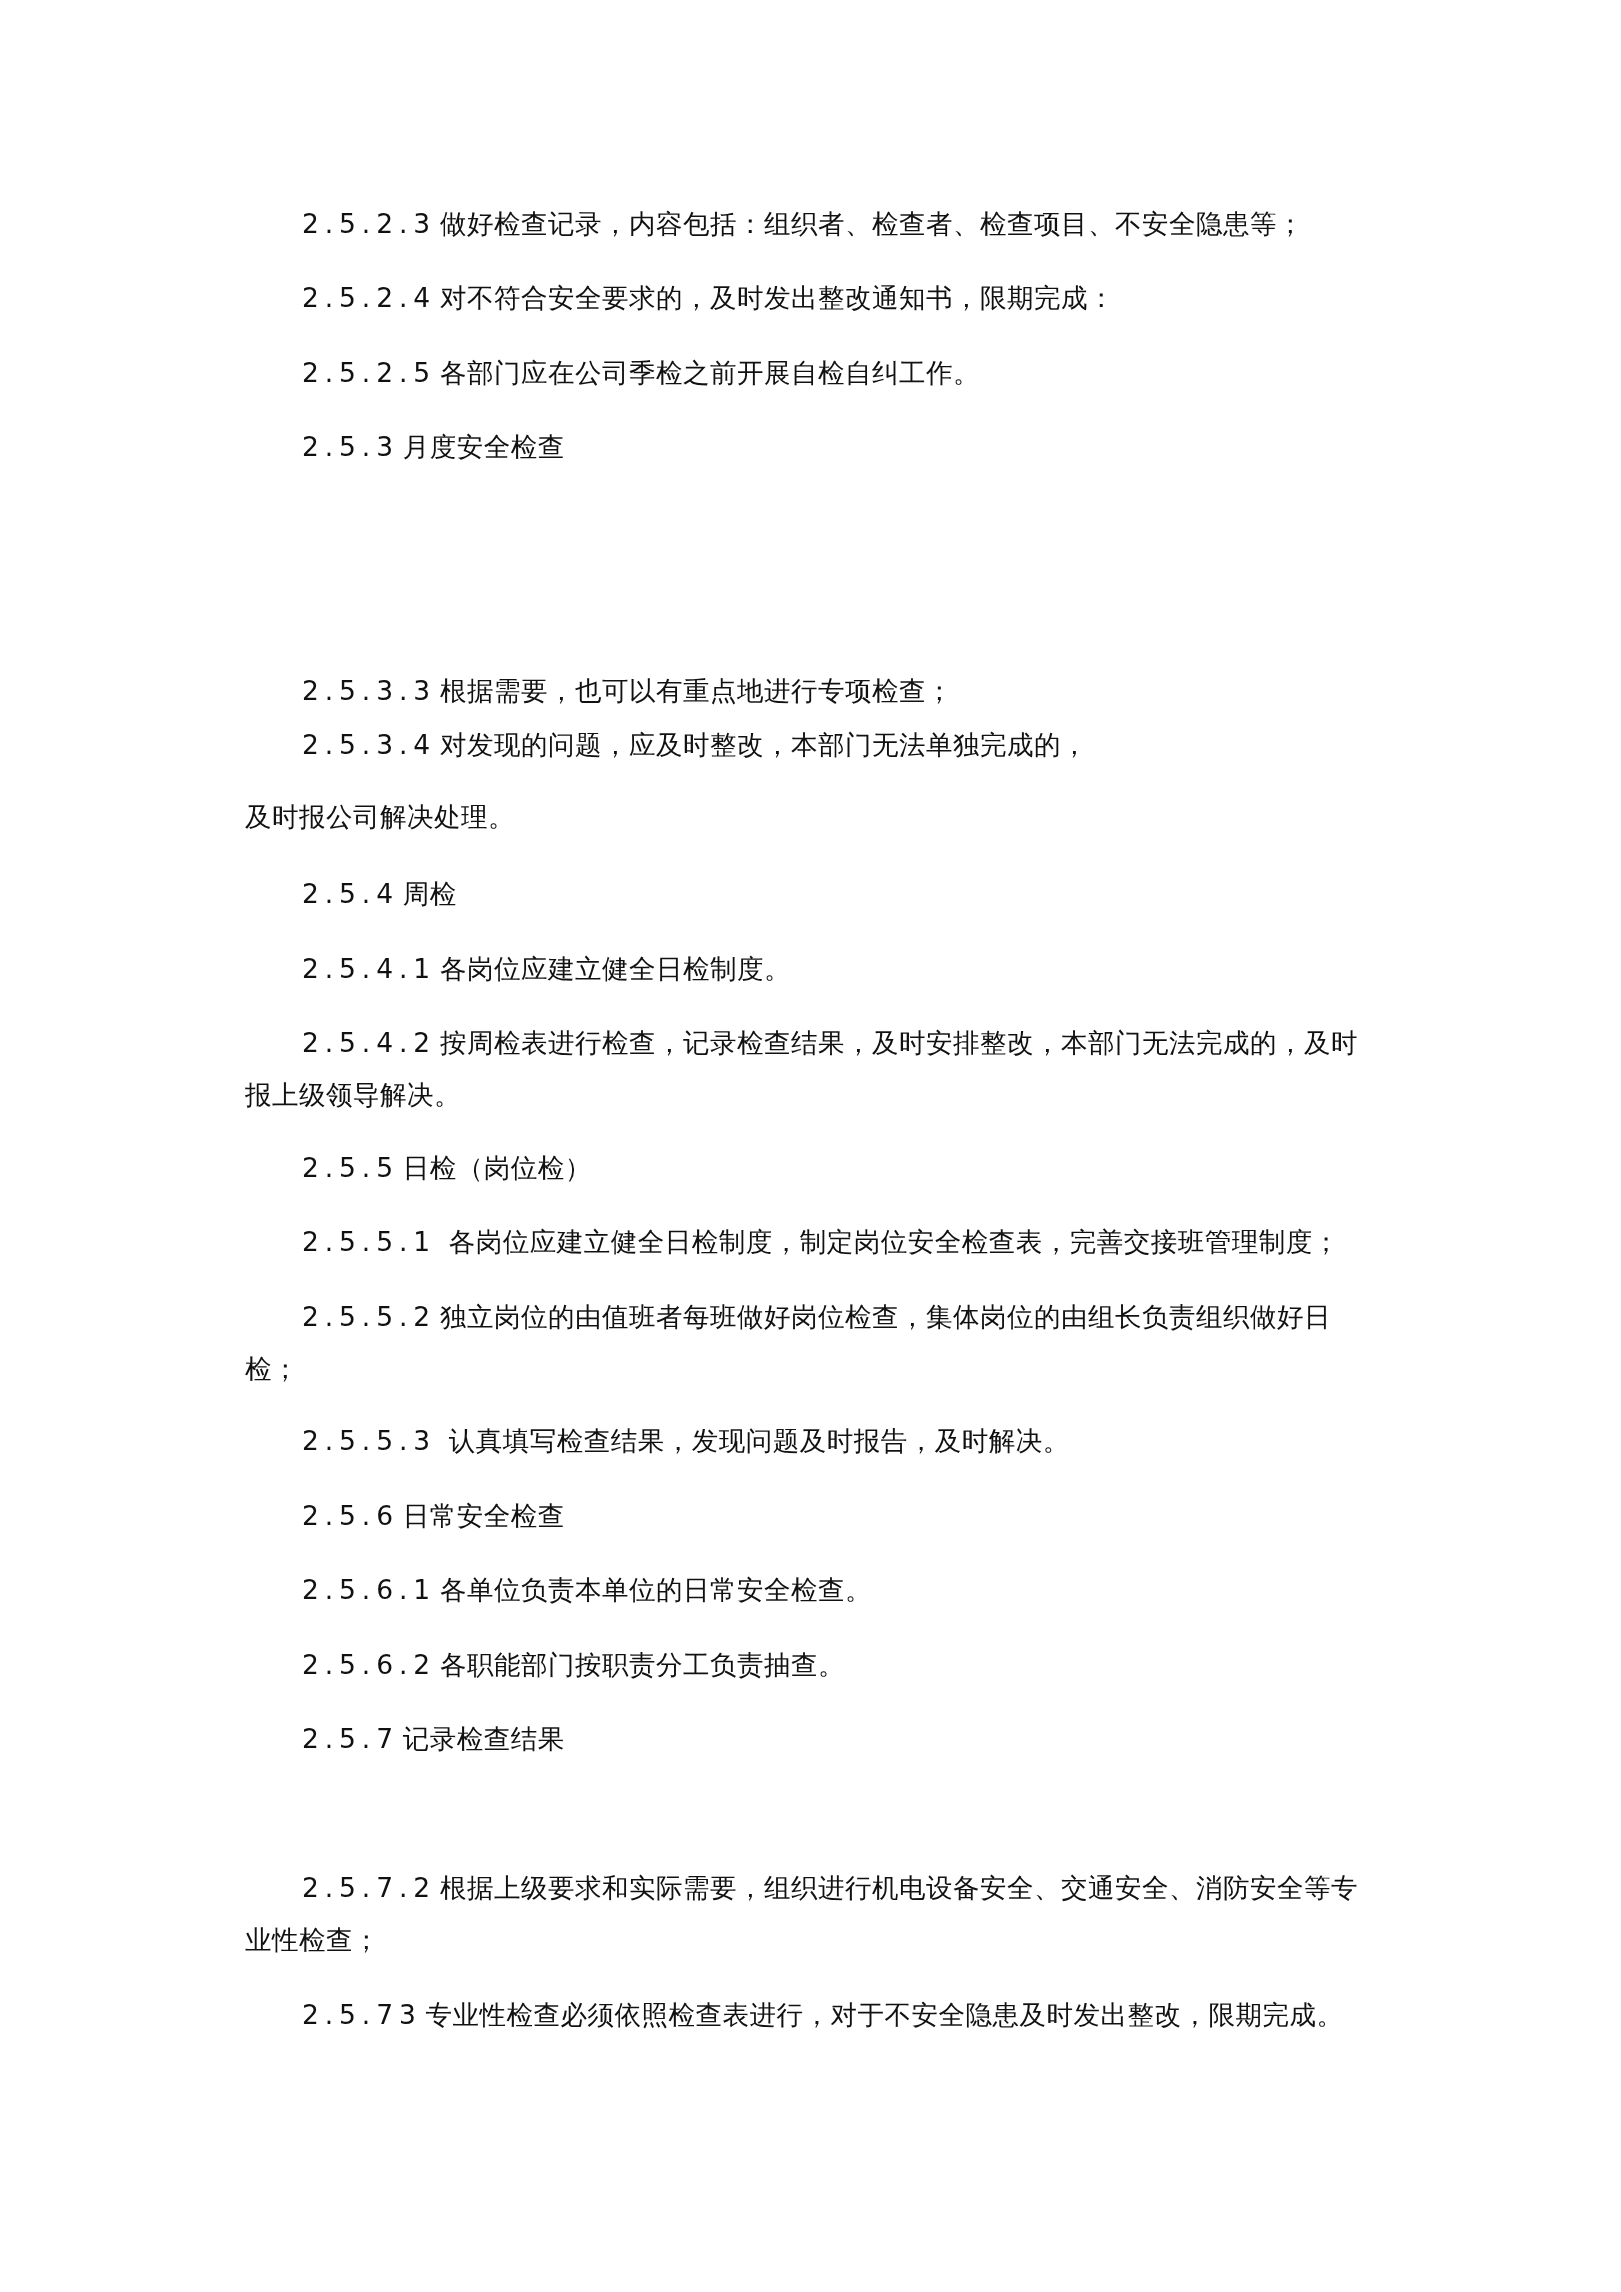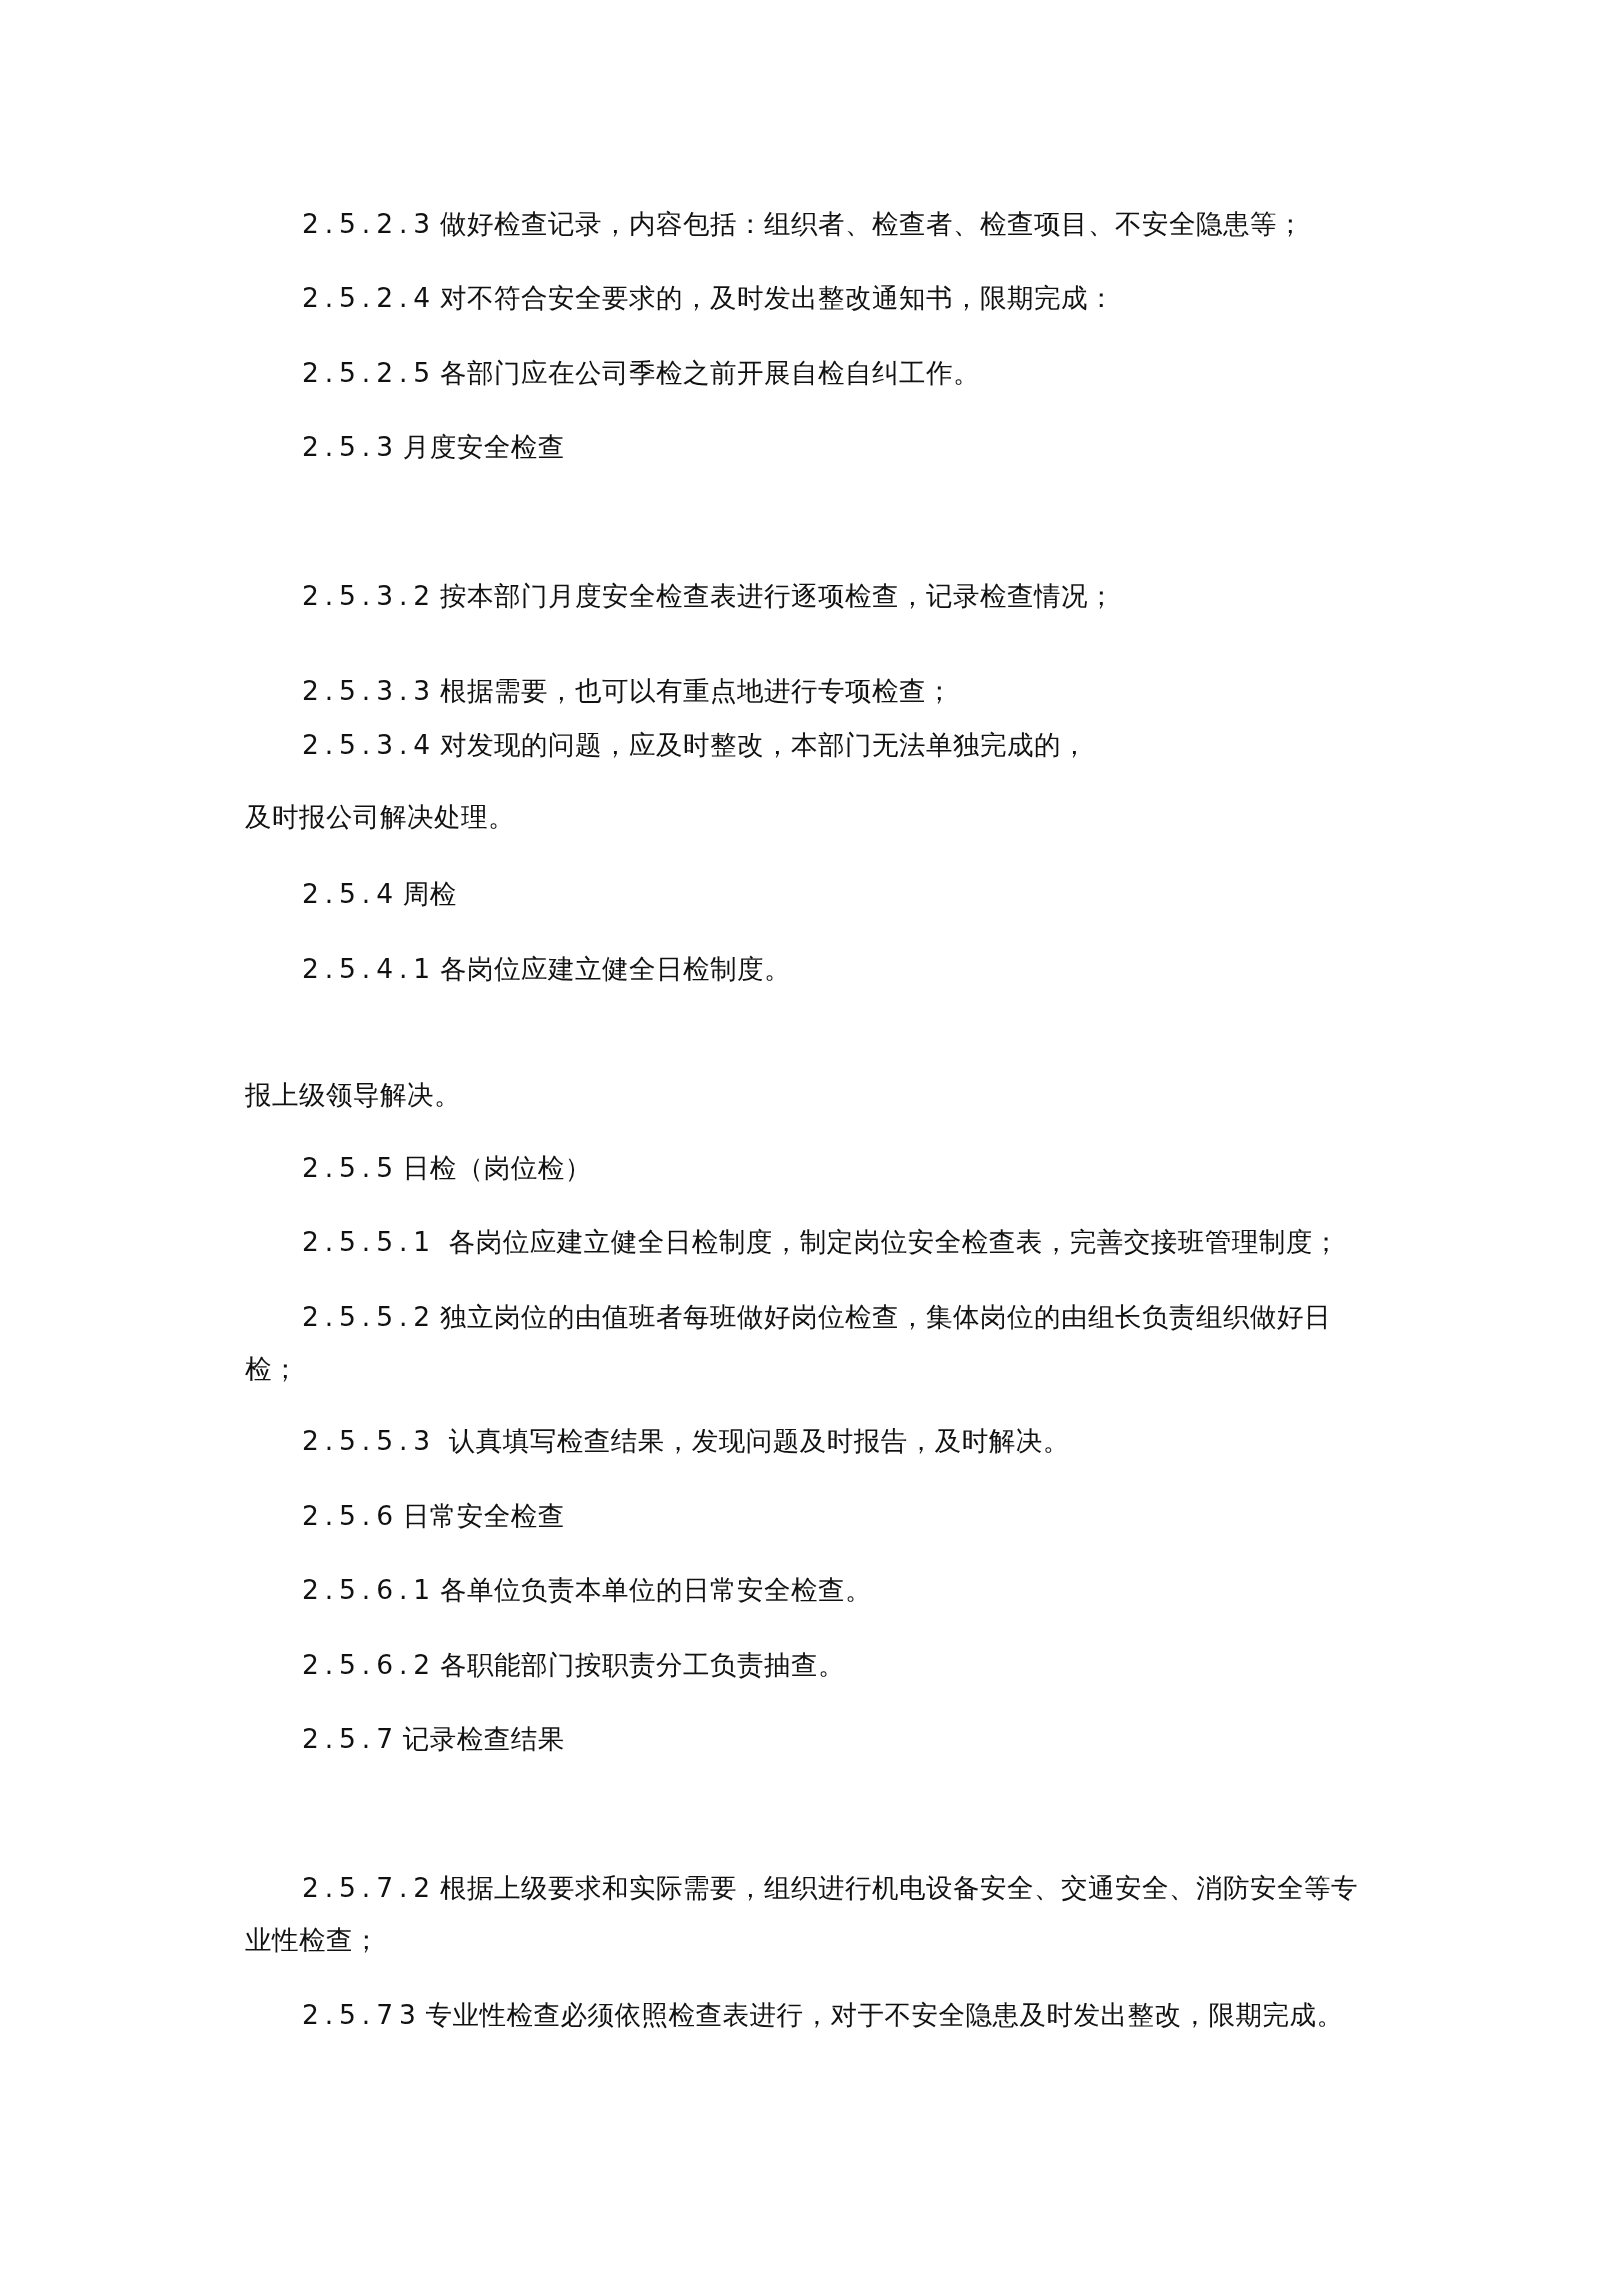--- a/index.html
+++ b/index.html
@@ -48,43 +48,43 @@
 
   <div class="line indent" style="top:357px">
     <span class="num">2.5.2.5</span><span>各部门应在公司季检之前开展自检自纠工作。</span>
   </div>
 
   <div class="line indent" style="top:431px">
     <span class="num">2.5.3</span><span>月度安全检查</span>
   </div>
 
 
-  <div class="line indent" style="top:580px">
-    <span class="num">2.5.3.2</span><span>按本部门月度安全检查表进行逐项检查，记录检查情况；</span>
-  </div>
 
   <div class="line indent" style="top:675px">
     <span class="num">2.5.3.3</span><span>根据需要，也可以有重点地进行专项检查；</span>
   </div>
 
   <div class="line indent" style="top:729px">
     <span class="num">2.5.3.4</span><span>对发现的问题，应及时整改，本部门无法单独完成的，</span>
   </div>
   <div class="line" style="top:801px">
     <span>及时报公司解决处理。</span>
   </div>
 
   <div class="line indent" style="top:878px">
     <span class="num">2.5.4</span><span>周检</span>
   </div>
 
   <div class="line indent" style="top:953px">
     <span class="num">2.5.4.1</span><span>各岗位应建立健全日检制度。</span>
   </div>
 
+  <div class="line indent" style="top:1027px">
+    <span class="num">2.5.4.2</span><span>按周检表进行检查，记录检查结果，及时安排整改，本部门无法完成的，及时</span>
+  </div>
   <div class="line" style="top:1079px">
     <span>报上级领导解决。</span>
   </div>
 
   <div class="line indent" style="top:1152px">
     <span class="num">2.5.5</span><span>日检（岗位检）</span>
   </div>
 
   <div class="line indent" style="top:1226px">
     <span class="num">2.5.5.1</span><span> 各岗位应建立健全日检制度，制定岗位安全检查表，完善交接班管理制度；</span>

